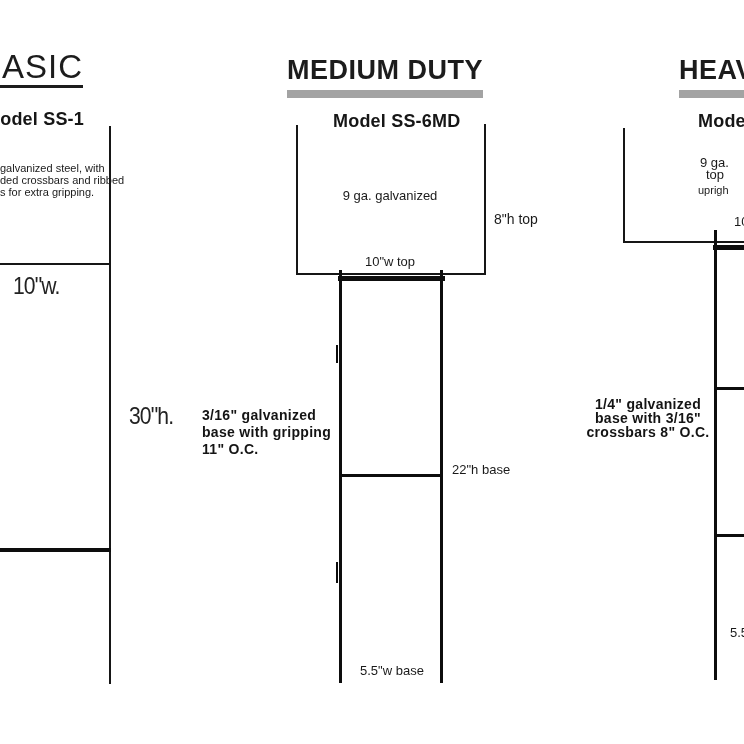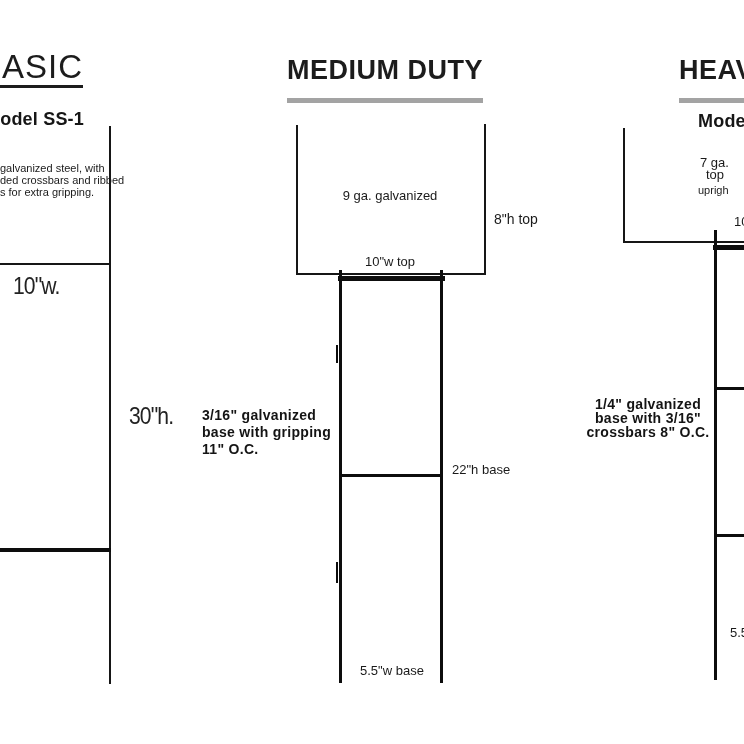--- a/index.html
+++ b/index.html
@@ -12,21 +12,21 @@
   #canvas{
     position:relative;width:744px;height:744px;
     overflow:hidden;background:#fff;
   }
   .hline{position:absolute;background:#161616;height:2px;}
   .vline{position:absolute;background:#161616;width:2px;}
   .thickline{position:absolute;background:#0d0d0d;}
   .title{
     position:absolute;font-weight:bold;font-size:27px;
     letter-spacing:0.5px;color:#1c1c1c;white-space:nowrap;
-    border-bottom:5px solid #a3a3a3;padding-bottom:14px;line-height:1.05;
+    border-bottom:8px solid #a3a3a3;padding-bottom:6px;line-height:1.05;
   }
   .title-light{
     position:absolute;font-weight:400;font-size:33px;
     letter-spacing:1px;color:#1c1c1c;white-space:nowrap;
     border-bottom:3px solid #1c1c1c;padding-bottom:2px;line-height:1.0;
   }
   .model{
     position:absolute;font-weight:bold;font-size:18px;
     color:#161616;white-space:nowrap;letter-spacing:0.2px;
   }
@@ -66,20 +66,21 @@
 
   <div class="vline" style="left:109px;top:126px;height:558px;"></div>
   <div class="hline" style="left:0px;top:263px;width:111px;"></div>
   <div class="thickline" style="left:0px;top:548px;width:111px;height:4px;"></div>
 
   <div class="dim" style="left:13px;top:272px;">10"w.</div>
   <div class="dim" style="left:129px;top:402px;">30"h.</div>
 
   <div class="title" style="left:287px;top:56px;">MEDIUM DUTY</div>
 
+  <div class="model" style="left:333px;top:111px;">Model SS-6MD</div>
 
   <div class="vline" style="left:296px;top:125px;height:150px;"></div>
   <div class="vline" style="left:484px;top:124px;height:151px;"></div>
   <div class="hline" style="left:296px;top:273px;width:190px;"></div>
 
   <div class="note" style="left:300px;top:189px;width:180px;">9 ga. galvanized</div>
 
   <div class="note" style="left:330px;top:255px;width:120px;">10"w top</div>
   <div class="meas" style="left:494px;top:211px;font-size:14px;">8"h top</div>
 
@@ -97,21 +98,21 @@
   <div class="boldnote" style="left:202px;top:424px;">base with gripping</div>
   <div class="boldnote" style="left:202px;top:441px;">11" O.C.</div>
 
   <div class="title" style="left:679px;top:56px;">HEAVY</div>
 
   <div class="model" style="left:698px;top:111px;">Model</div>
 
   <div class="vline" style="left:623px;top:128px;height:115px;"></div>
   <div class="hline" style="left:623px;top:241px;width:121px;"></div>
 
-  <div class="meas" style="left:700px;top:155px;font-size:13px;">7 ga.</div>
+  <div class="meas" style="left:700px;top:155px;font-size:13px;">9 ga.</div>
   <div class="meas" style="left:706px;top:167px;font-size:13px;">top</div>
   <div class="meas" style="left:698px;top:184px;font-size:11px;">uprigh</div>
   <div class="meas" style="left:734px;top:214px;">10</div>
 
   <div class="thickline" style="left:714px;top:230px;width:3px;height:450px;"></div>
   <div class="thickline" style="left:713px;top:245px;width:31px;height:5px;"></div>
   <div class="thickline" style="left:716px;top:387px;width:28px;height:3px;"></div>
   <div class="thickline" style="left:716px;top:534px;width:28px;height:3px;"></div>
 
   <div class="boldnote" style="left:580px;top:397px;width:136px;text-align:center;line-height:14px;">1/4" galvanized</div>

